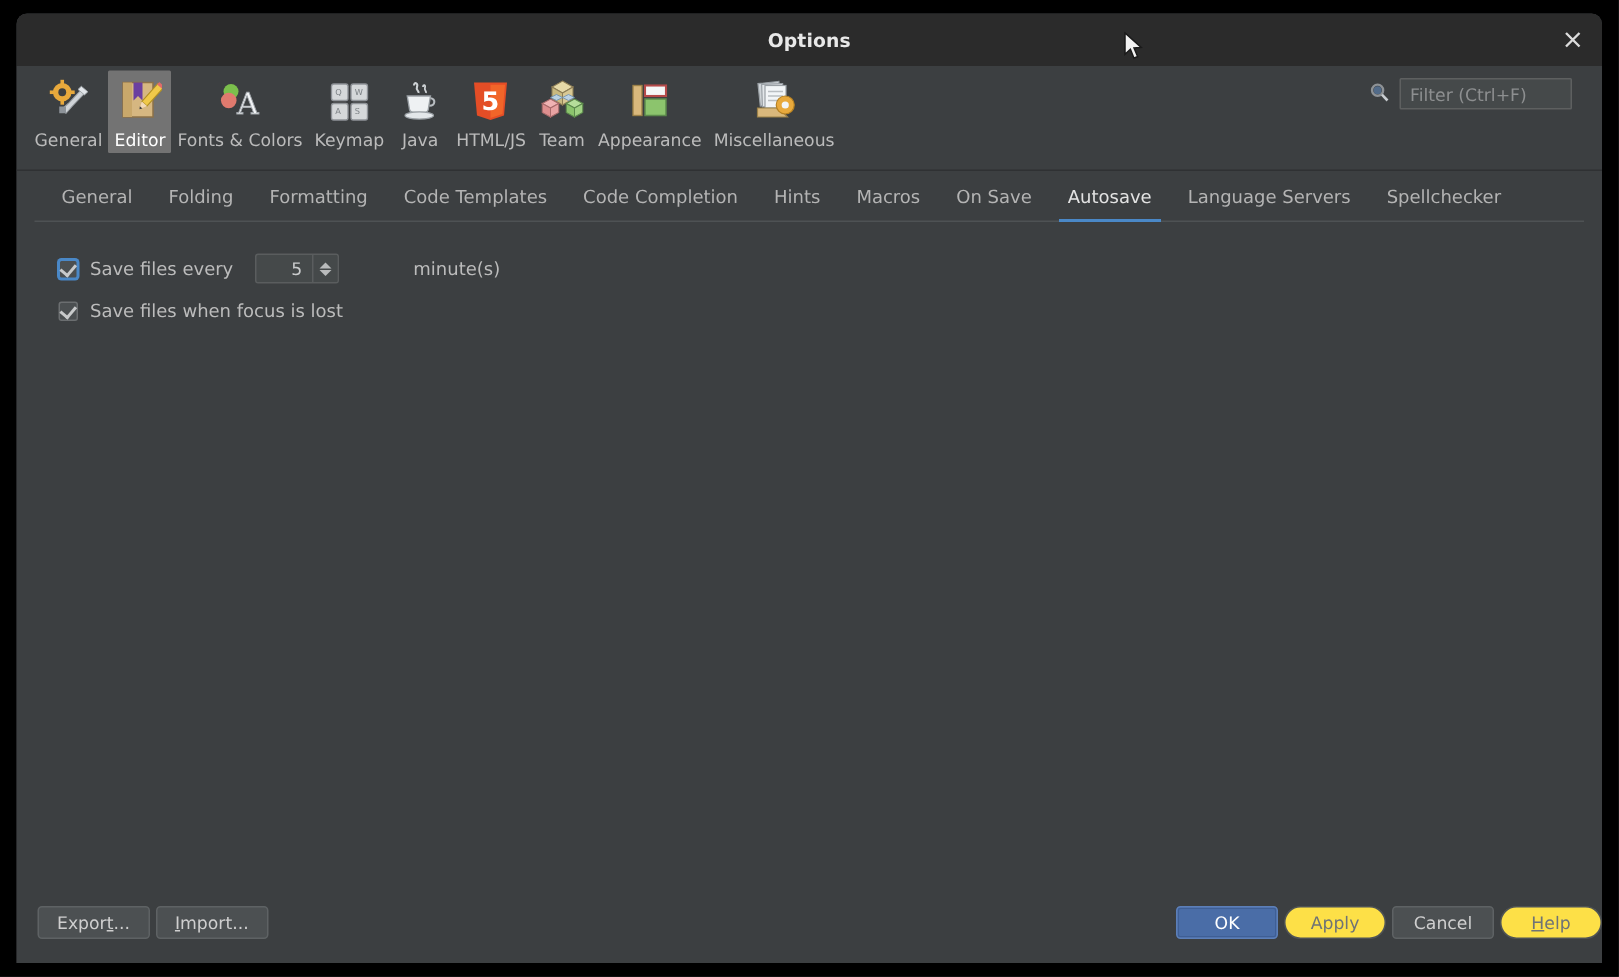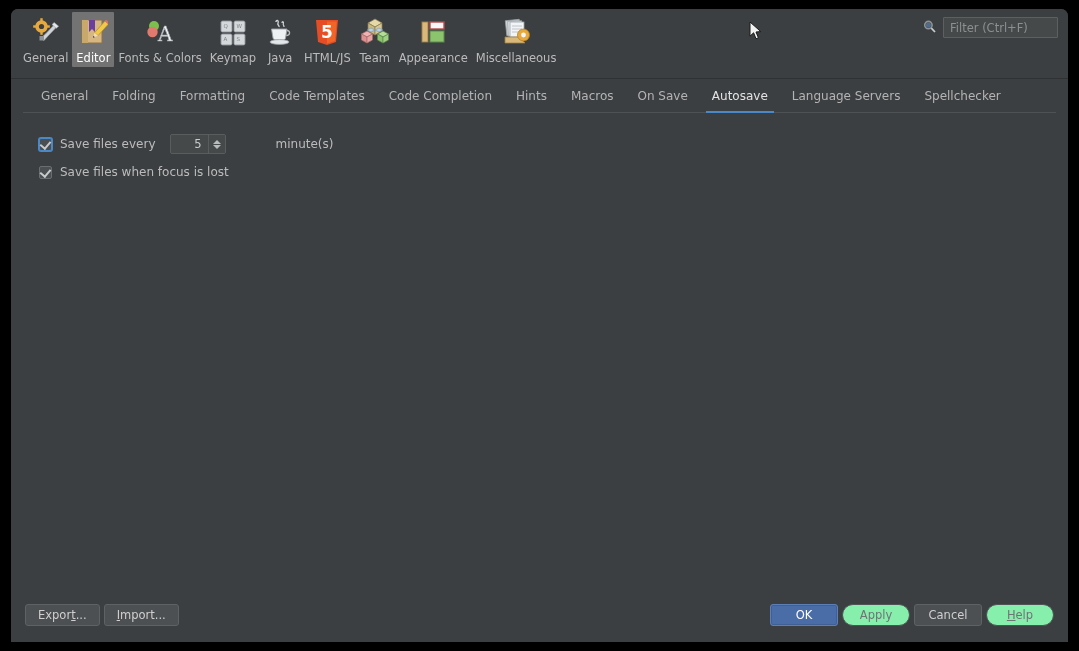--- a/index.html
+++ b/index.html
@@ -87,21 +87,21 @@
     font-size: 11.5px;
     color: #bbbbbb;
     white-space: nowrap;
     line-height: 13px;
   }
   .cat.selected .cat-label { color: #ffffff; }
 
   
   #filter-area {
     position: absolute;
-    right: 10px; top: 8px;
+    right: 20px; top: 8px;
     display: flex;
     align-items: center;
     gap: 7px;
   }
   #filter-input {
     width: 115px; height: 21px;
     background: #45494a;
     border: 1px solid #5e6060;
     color: #8d8f90;
     font-size: 11.5px;
@@ -269,47 +269,55 @@
   }
   .btn + .btn { margin-left: 4px; }
   .btn.primary {
     background: #4a6da7;
     border-color: #5c7fb8;
     color: #ffffff;
     box-shadow: inset 0 0 0 1px #3f5f95;
   }
   .btn.disabled {
     color: #6f7376;
-    background: #86efac;
+    background: #fde047;
     border-color: #4f5355;
     cursor: default;
     border-radius: 11px;
   }
   .btn u { text-decoration: underline; }
   #right-btns {
     position: absolute;
-    right: 14px;
+    right: 0;
     display: flex;
     align-items: center;
   }
 
   
   #cursor {
     position: absolute;
     left: 749px; top: 21px;
     width: 14px; height: 20px;
     pointer-events: none;
     z-index: 999;
   }
 </style>
 </head>
 <body>
 
 <div id="window">
 
+  <div id="titlebar">
+    <span id="title-text">Options</span>
+    <div id="close-btn">
+      <svg width="11" height="11" viewBox="0 0 11 11" aria-hidden="true">
+        <path d="M1 1 L10 10 M10 1 L1 10" stroke="#dcdcdc" stroke-width="1.6" fill="none"></path>
+      </svg>
+    </div>
+  </div>
 
   <div id="toolbar">
 
     <div class="cat">
       <span class="cat-icon">
         <svg width="30" height="30" viewBox="0 0 30 30">
           <g>
             <circle cx="10.5" cy="9.5" r="6.2" fill="#e8a93c"></circle>
             <circle cx="10.5" cy="9.5" r="2.6" fill="#3c3f41"></circle>
             <g fill="#e8a93c">

